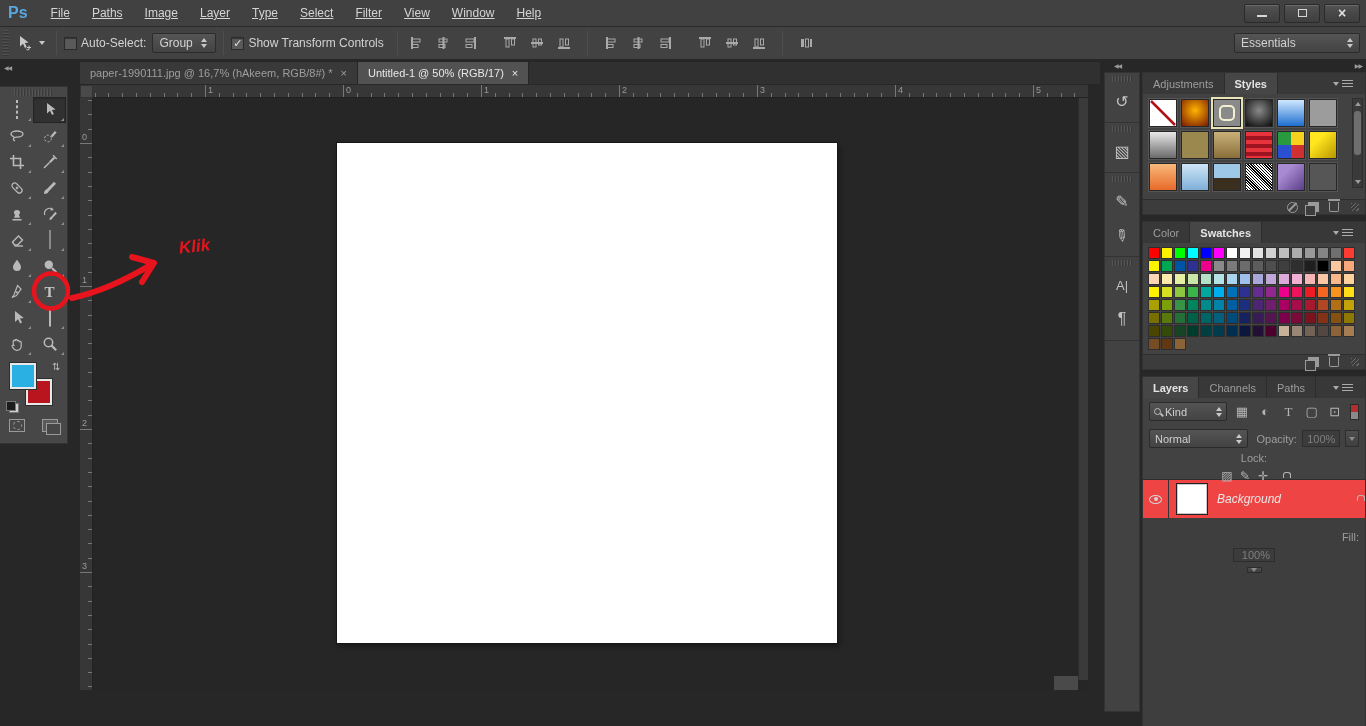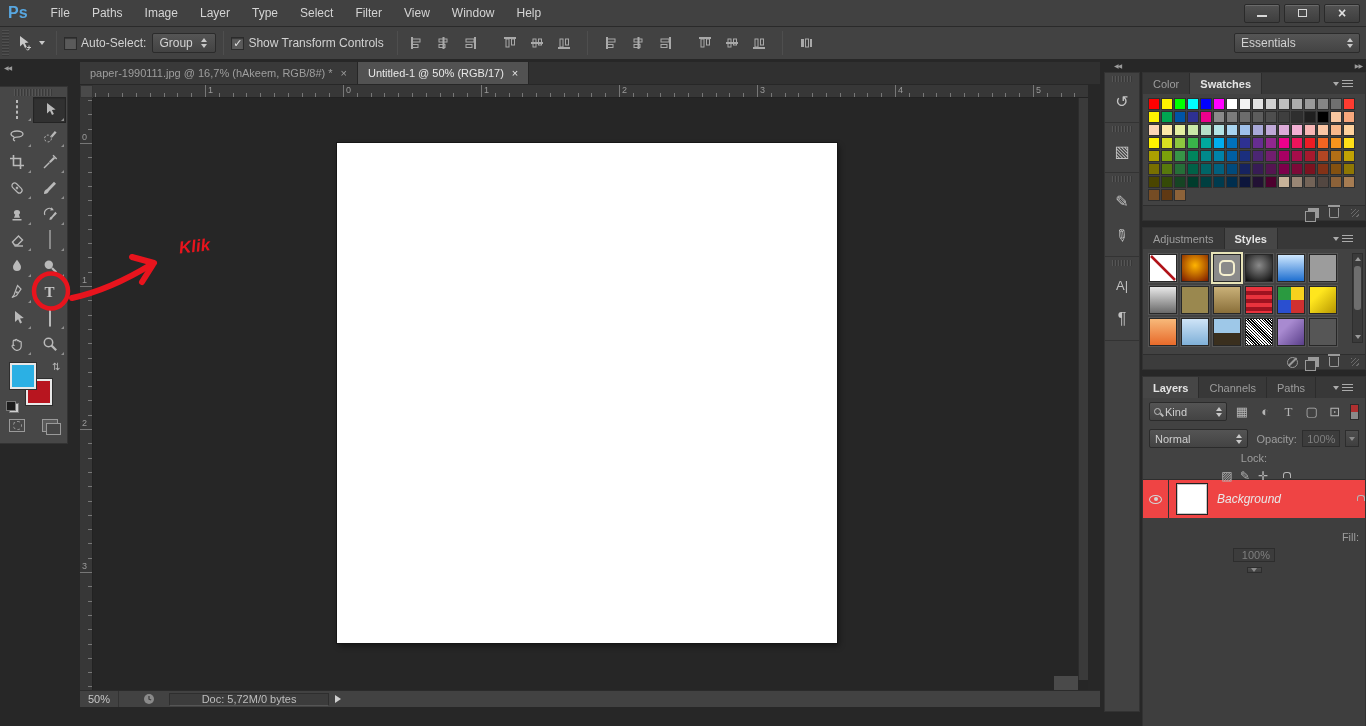--- a/index.html
+++ b/index.html
@@ -7,21 +7,21 @@
     font-family:"Liberation Sans", sans-serif; }
   .app { position:relative; width:1366px; height:726px; background:#272727; overflow:hidden;
     -webkit-font-smoothing:antialiased; }
   .abs { position:absolute; }
 
   
   .menubar { position:absolute; left:0; top:0; width:1366px; height:27px; background:#414141;
     border-bottom:1px solid #2a2a2a; display:flex; align-items:center; }
   .pslogo { color:#58a7e0; font-weight:bold; font-size:16px; padding:0 12px 0 8px; letter-spacing:0; }
   .menuitems { display:flex; height:100%; align-items:center; }
-  .menuitem { color:#d4d4d4; font-size:12px; padding:0 11px; height:100%; display:flex; align-items:center; cursor:default; }
+  .menuitem { color:#d4d4d4; font-size:12px; padding:0 11px; height:100%; display:flex; align-items:center; cursor:default;text-decoration:underline; }
   .wincontrols { margin-left:auto; display:flex; gap:4px; padding-right:6px; }
   .winbtn { width:36px; height:19px; background:linear-gradient(#525252,#3e3e3e); border:1px solid #2a2a2a;
     box-shadow:inset 0 1px 0 #6a6a6a; border-radius:2px; display:flex; align-items:center; justify-content:center; }
   .i-min { width:10px; height:2px; background:#d8d8d8; margin-top:6px; }
   .i-restore { position:relative; width:9px; height:8px; }
   .i-restore::before { content:""; position:absolute; right:0; top:0; width:7px; height:6px; border:1px solid #d8d8d8; }
   .i-restore::after { content:""; position:absolute; left:0; bottom:0; width:7px; height:6px; border:1px solid #d8d8d8; background:#484848; }
   .i-close { color:#e0e0e0; font-size:14px; font-weight:bold; line-height:1; }
 
   
@@ -671,33 +671,20 @@
         <div class="tick-h" style="top: 331px; width: 13px;"></div>
         <div class="rlabel" style="left: 2px; top: 320px;">2</div>
         <div class="tick-h" style="top: 474px; width: 13px;"></div>
         <div class="rlabel" style="left: 2px; top: 463px;">3</div>
       </div>
     <div class="viewport">
       <div class="canvas"></div>
       <div class="vscroll"></div>
       <div class="scrollcorner"></div>
     </div>
-    <div class="statusbar">
-      <div class="zoomfield">
-          <span>50%</span>
-        </div>
-      <svg class="clockico" width="12" height="12" viewBox="0 0 12 12">
-        <circle cx="6" cy="6" r="5" fill="#8a8a8a"></circle>
-          <path d="M6 3v3.2L8.2 7" stroke="#3a3a3a" stroke-width="1.2" fill="none"></path>
-      </svg>
-      <div class="docfield">
-          <span>Doc: 5,72M/0 bytes</span>
-        </div>
-      <div class="statarrow"></div>
-    </div>
   </div>
 
   <div class="rightdock">
     <div class="abs chev" style="left:10px; top:0;">◀◀</div>
     <div class="abs chev" style="right:4px; top:0;">▶▶</div>
     <div class="strip">
         <div class="stripgroup">
           <div class="stripgrip"></div>
           <div class="stripbtn">
             <span>↺</span>
@@ -723,20 +710,71 @@
           <div class="stripbtn">
             <span style="font-size: 13px;">A|</span>
           </div>
           <div class="stripbtn">
             <span>¶</span>
           </div>
         </div>
       </div>
 
     <div class="panelscol">
+
+      <div class="panel">
+        <div class="ptabbar">
+          <div class="ptab">
+              <span>Adjustments</span>
+            </div>
+          <div class="ptab active">
+              <span>Styles</span>
+            </div>
+          <div class="panelmenu">
+              <span class="pm-tri"></span>
+              <span class="pm-lines"></span>
+            </div>
+        </div>
+        <div class="stylesbody">
+          <div class="stylegrid">
+              <div class="stylethumb" style="background: rgb(255, 255, 255);"><svg width="26" height="26">
+                  <line x1="1" y1="1" x2="25" y2="25" stroke="#b01218" stroke-width="2.5"></line>
+                </svg></div>
+              <div class="stylethumb" style="background: radial-gradient(circle at 50% 40%, rgb(255, 180, 0), rgb(122, 24, 0));"></div>
+              <div class="stylethumb sel" style="background: rgb(138, 138, 138);">
+                <div style="margin:5px;width:16px;height:16px;border:2px solid #f5f0cf;border-radius:5px;"></div>
+              </div>
+              <div class="stylethumb" style="background: radial-gradient(circle at 50% 40%, rgb(138, 138, 138), rgb(10, 10, 10));"></div>
+              <div class="stylethumb" style="background: linear-gradient(rgb(207, 232, 255), rgb(31, 111, 208));"></div>
+              <div class="stylethumb" style="background: rgb(156, 156, 156);"></div>
+              <div class="stylethumb" style="background: linear-gradient(rgb(232, 232, 232), rgb(106, 106, 106));"></div>
+              <div class="stylethumb" style="background: rgb(154, 136, 79);"></div>
+              <div class="stylethumb" style="background: linear-gradient(rgb(201, 176, 120), rgb(138, 111, 58));"></div>
+              <div class="stylethumb" style="background: repeating-linear-gradient(rgb(232, 51, 61) 0px, rgb(232, 51, 61) 4px, rgb(158, 19, 32) 4px, rgb(158, 19, 32) 8px);"></div>
+              <div class="stylethumb" style="background: conic-gradient(rgb(247, 209, 30) 0deg, rgb(247, 209, 30) 25%, rgb(208, 48, 48) 25%, rgb(208, 48, 48) 50%, rgb(42, 79, 208) 50%, rgb(42, 79, 208) 75%, rgb(42, 154, 64) 75%);"></div>
+              <div class="stylethumb" style="background: linear-gradient(135deg, rgb(255, 230, 30) 0px, rgb(255, 230, 30) 30%, rgb(183, 151, 0));"></div>
+              <div class="stylethumb" style="background: linear-gradient(rgb(247, 185, 122), rgb(232, 106, 42));"></div>
+              <div class="stylethumb" style="background: linear-gradient(rgb(207, 228, 247), rgb(127, 176, 216));"></div>
+              <div class="stylethumb" style="background: linear-gradient(rgb(158, 200, 232) 0px, rgb(158, 200, 232) 55%, rgb(58, 47, 30) 55%);"></div>
+              <div class="stylethumb" style="background: repeating-linear-gradient(45deg, rgb(255, 255, 255) 0px, rgb(255, 255, 255) 1px, rgb(0, 0, 0) 1px, rgb(0, 0, 0) 2px);"></div>
+              <div class="stylethumb" style="background: linear-gradient(135deg, rgb(168, 138, 208) 0px, rgb(168, 138, 208) 30%, rgb(90, 63, 138));"></div>
+              <div class="stylethumb" style="background: rgb(86, 86, 86);"></div>
+            </div>
+          <div class="stylescroll">
+              <span class="sc-tri-u"></span>
+              <span class="sc-tri-d"></span>
+            </div>
+        </div>
+        <div class="pbottom">
+          <div class="i-noslash"></div>
+          <div class="i-newdoc"></div>
+          <div class="i-trash"></div>
+          <div class="grip-corner"></div>
+        </div>
+      </div>
 
       <div class="panel">
         <div class="ptabbar">
           <div class="ptab">
               <span>Color</span>
             </div>
           <div class="ptab active">
               <span>Swatches</span>
             </div>
           <div class="panelmenu">
@@ -861,71 +899,20 @@
             <div class="sw" style="background: rgb(96, 57, 19);"></div>
             <div class="sw" style="background: rgb(140, 98, 57);"></div>
           </div>
         <div class="pbottom">
           <div class="i-newdoc"></div>
           <div class="i-trash"></div>
           <div class="grip-corner"></div>
         </div>
       </div>
 
-      <div class="panel">
-        <div class="ptabbar">
-          <div class="ptab">
-              <span>Adjustments</span>
-            </div>
-          <div class="ptab active">
-              <span>Styles</span>
-            </div>
-          <div class="panelmenu">
-              <span class="pm-tri"></span>
-              <span class="pm-lines"></span>
-            </div>
-        </div>
-        <div class="stylesbody">
-          <div class="stylegrid">
-              <div class="stylethumb" style="background: rgb(255, 255, 255);"><svg width="26" height="26">
-                  <line x1="1" y1="1" x2="25" y2="25" stroke="#b01218" stroke-width="2.5"></line>
-                </svg></div>
-              <div class="stylethumb" style="background: radial-gradient(circle at 50% 40%, rgb(255, 180, 0), rgb(122, 24, 0));"></div>
-              <div class="stylethumb sel" style="background: rgb(138, 138, 138);">
-                <div style="margin:5px;width:16px;height:16px;border:2px solid #f5f0cf;border-radius:5px;"></div>
-              </div>
-              <div class="stylethumb" style="background: radial-gradient(circle at 50% 40%, rgb(138, 138, 138), rgb(10, 10, 10));"></div>
-              <div class="stylethumb" style="background: linear-gradient(rgb(207, 232, 255), rgb(31, 111, 208));"></div>
-              <div class="stylethumb" style="background: rgb(156, 156, 156);"></div>
-              <div class="stylethumb" style="background: linear-gradient(rgb(232, 232, 232), rgb(106, 106, 106));"></div>
-              <div class="stylethumb" style="background: rgb(154, 136, 79);"></div>
-              <div class="stylethumb" style="background: linear-gradient(rgb(201, 176, 120), rgb(138, 111, 58));"></div>
-              <div class="stylethumb" style="background: repeating-linear-gradient(rgb(232, 51, 61) 0px, rgb(232, 51, 61) 4px, rgb(158, 19, 32) 4px, rgb(158, 19, 32) 8px);"></div>
-              <div class="stylethumb" style="background: conic-gradient(rgb(247, 209, 30) 0deg, rgb(247, 209, 30) 25%, rgb(208, 48, 48) 25%, rgb(208, 48, 48) 50%, rgb(42, 79, 208) 50%, rgb(42, 79, 208) 75%, rgb(42, 154, 64) 75%);"></div>
-              <div class="stylethumb" style="background: linear-gradient(135deg, rgb(255, 230, 30) 0px, rgb(255, 230, 30) 30%, rgb(183, 151, 0));"></div>
-              <div class="stylethumb" style="background: linear-gradient(rgb(247, 185, 122), rgb(232, 106, 42));"></div>
-              <div class="stylethumb" style="background: linear-gradient(rgb(207, 228, 247), rgb(127, 176, 216));"></div>
-              <div class="stylethumb" style="background: linear-gradient(rgb(158, 200, 232) 0px, rgb(158, 200, 232) 55%, rgb(58, 47, 30) 55%);"></div>
-              <div class="stylethumb" style="background: repeating-linear-gradient(45deg, rgb(255, 255, 255) 0px, rgb(255, 255, 255) 1px, rgb(0, 0, 0) 1px, rgb(0, 0, 0) 2px);"></div>
-              <div class="stylethumb" style="background: linear-gradient(135deg, rgb(168, 138, 208) 0px, rgb(168, 138, 208) 30%, rgb(90, 63, 138));"></div>
-              <div class="stylethumb" style="background: rgb(86, 86, 86);"></div>
-            </div>
-          <div class="stylescroll">
-              <span class="sc-tri-u"></span>
-              <span class="sc-tri-d"></span>
-            </div>
-        </div>
-        <div class="pbottom">
-          <div class="i-noslash"></div>
-          <div class="i-newdoc"></div>
-          <div class="i-trash"></div>
-          <div class="grip-corner"></div>
-        </div>
-      </div>
-
       <div class="panel" style="margin-bottom:0;">
         <div class="ptabbar">
           <div class="ptab active">
               <span>Layers</span>
             </div>
           <div class="ptab">
               <span>Channels</span>
             </div>
           <div class="ptab">
               <span>Paths</span>

